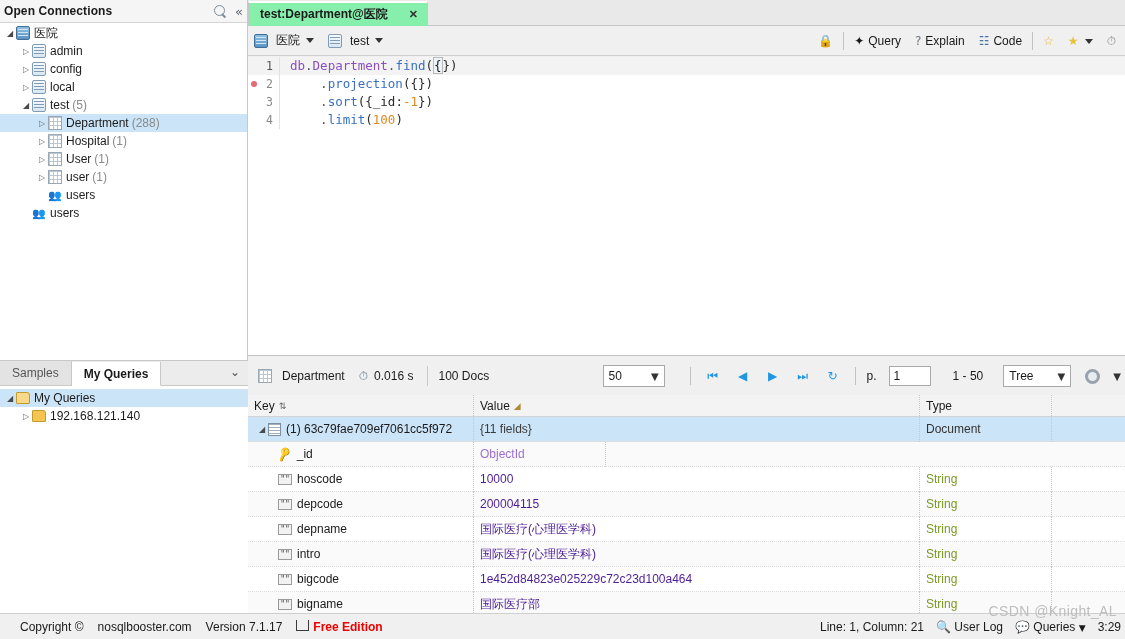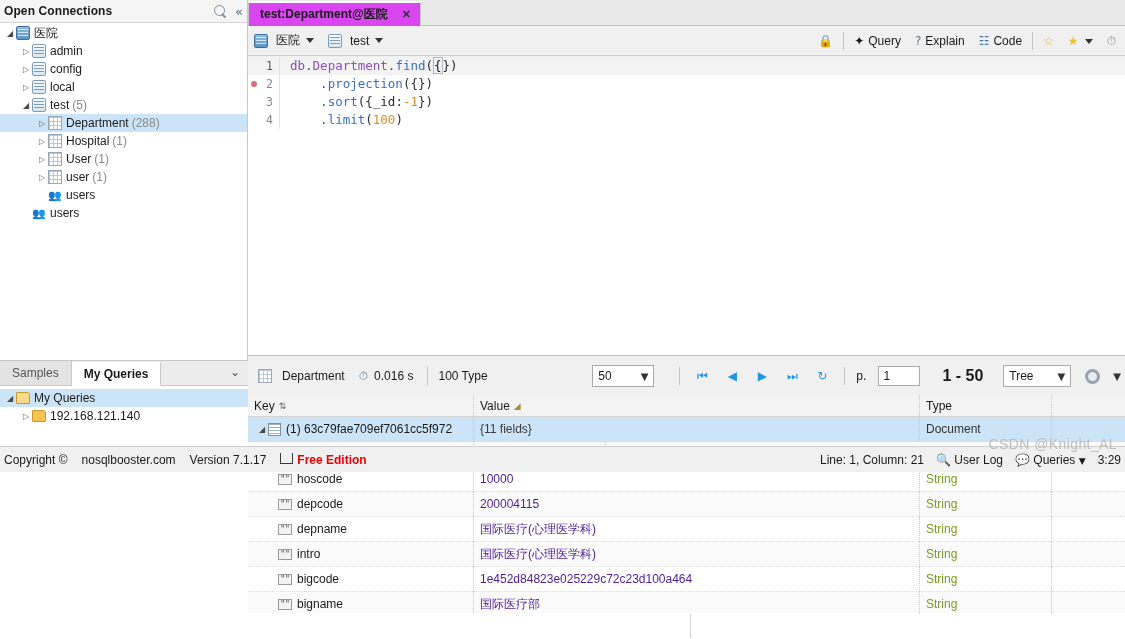--- a/index.html
+++ b/index.html
@@ -6,21 +6,21 @@
   html, body {
     margin: 0; padding: 0;
     width: 1125px; height: 639px;
     overflow: hidden;
     background: #ffffff;
     font-family: "Liberation Sans", sans-serif;
     font-size: 12px;
     color: #1a1a1a;
     -webkit-font-smoothing: antialiased;
   }
-  .app { position: relative; width: 1125px; height: 472px; background: #f0f0f0; }
+  .app { position: relative; width: 1125px; height: 639px; background: #f0f0f0; }
 
   
   .left-panel {
     position: absolute; left: 0; top: 0; width: 248px; height: 613px;
     background: #ffffff; border-right: 1px solid #c8c8c8;
   }
   .oc-header {
     position: relative; height: 23px; background: #f5f5f5;
     border-bottom: 1px solid #d4d4d4; display: flex; align-items: center;
   }
@@ -78,22 +78,22 @@
   }
   .qtab.active { background:#fff; color:#1a1a1a; font-weight:bold; border-bottom:1px solid #fff; margin-bottom:-1px; }
   .qtabs-more { position:absolute; right:8px; top:4px; font-size:12px; color:#555; font-family:"DejaVu Sans", sans-serif;}
   .qtree { padding-top: 3px; }
 
   
   .right { position:absolute; left:248px; top:0; width:877px; height:613px; background:#f0f0f0; }
 
   .tabbar { height:26px; background:#e9e9e9; border-bottom:1px solid #c6c6c6; display:flex; align-items:flex-end; }
   .etab {
-    height:25px; display:flex; align-items:center; gap:14px; padding:0 9px 0 11px;
-    background:#d946ef; border:1px solid #c6c6c6; border-bottom:none; border-top:2px solid #ffffff;
+    height:25px; display:flex; align-items:center; gap:21px; padding:0 9px 0 11px;
+    background:#86efac; border:1px solid #c6c6c6; border-bottom:none; border-top:2px solid #ffffff;
     font-size:12px; font-weight:bold; color:#1b1b1b; margin-bottom:-1px;
   }
   .etab .x { font-size:11px; color:#333; font-weight:bold; cursor:default;}
 
   .qtoolbar { height:30px; background:#f0f0f0; border-bottom:1px solid #cfcfcf; display:flex; align-items:center; padding:0 6px; position:relative; }
   .ddbox { display:flex; align-items:center; gap:4px; margin-right:14px; font-size:12px; }
   .caret { width:0;height:0;border-left:4px solid transparent;border-right:4px solid transparent;border-top:5px solid #333; margin-left:2px;}
   .tb-right { position:absolute; right:2px; top:0; height:30px; display:flex; align-items:center; gap:0; }
   .tb-btn { display:flex; align-items:center; gap:4px; padding:0 7px; height:24px; font-size:12px; color:#1a1a1a; cursor:default;}
   .tb-sep { width:1px; height:18px; background:#c3c3c3; margin:0 3px; }
@@ -147,21 +147,21 @@
   .ic-keyf { margin-right:5px; font-size:11px; color:#9a8c3a; transform:rotate(-20deg); display:inline-block;}
   .v-str{color:#4c1d95;} .v-oid{color:#9b6fd4;} .v-plain{color:#3b3b3b;}
   .t-doc{color:#333;} .t-oid{color:#9b6fd4;} .t-str{color:#7a9a25;}
   .sortarrow{ display:inline-block; margin-left:4px; color:#666; font-size:9px; font-family:"DejaVu Sans", sans-serif;}
 
   
   .statusbar {
     position:absolute; left:0; bottom:0; width:1125px; height:26px; background:#f0f0f0;
     border-top:1px solid #cfcfcf; display:flex; align-items:center; font-size:12px;
   }
-  .sb-left { display:flex; align-items:center; gap:14px; padding-left:4px; }
+  .sb-left { display:flex; align-items:center; gap:14px; padding-left:20px; }
   .sb-right { position:absolute; right:4px; display:flex; align-items:center; gap:12px; }
   .free-ed { color:#ee0000; font-weight:bold; }
   .cart { display:inline-block; width:13px;height:11px;border:1.5px solid #3a3a3a;border-top:none; margin-right:4px; }
   .watermark {
     position:absolute; right:8px; bottom:20px; color:#bdbdbd; font-size:14px; letter-spacing:.4px;
     font-family:"Liberation Sans", sans-serif; pointer-events:none;
   }
   .vsplit { position:absolute; left:690px; top:614px; width:1px; height:24px; background:#d0d0d0; }
 </style>
 </head>
@@ -336,21 +336,21 @@
       <div class="rt-item">
         <span class="ic ic-coll"></span>
         <span>Department</span>
       </div>
       <div class="rt-item">
         <span class="glyph" style="color:#6b8098;">⏱</span>
         <span>0.016 s</span>
       </div>
       <div class="rt-sep"></div>
       <div class="rt-item">
-        <span>100 Type</span>
+        <span>100 Docs</span>
       </div>
 
       <div class="rt-right">
         <div class="select" style="width:62px;margin-right:14px;">
           <span>50</span>
           <span class="chev">▼</span>
         </div>
         <div class="tb-sep"></div>
         <div class="nav-btn">
             <span>⏮</span>
@@ -363,21 +363,21 @@
           </div>
         <div class="nav-btn">
             <span>⏭</span>
           </div>
         <div class="nav-btn">
             <span>↻</span>
           </div>
         <div class="tb-sep"></div>
         <span style="font-size:12px;margin-right:4px;">p.</span>
         <div class="pin">1</div>
-        <span style="font-size:16px;margin:0 12px 0 14px;font-weight:bold;">1 - 50</span>
+        <span style="font-size:12px;margin:0 12px 0 14px;">1 - 50</span>
         <div class="select" style="width:68px;">
           <span>Tree</span>
           <span class="chev">▼</span>
         </div>
         <div class="nav-btn" style="width:26px;color:#7e8a95;">
           <span class="gear"></span>
         </div>
         <span class="chev" style="font-size:10px;color:#333;font-family:'DejaVu Sans',sans-serif;">▼</span>
       </div>
     </div>

